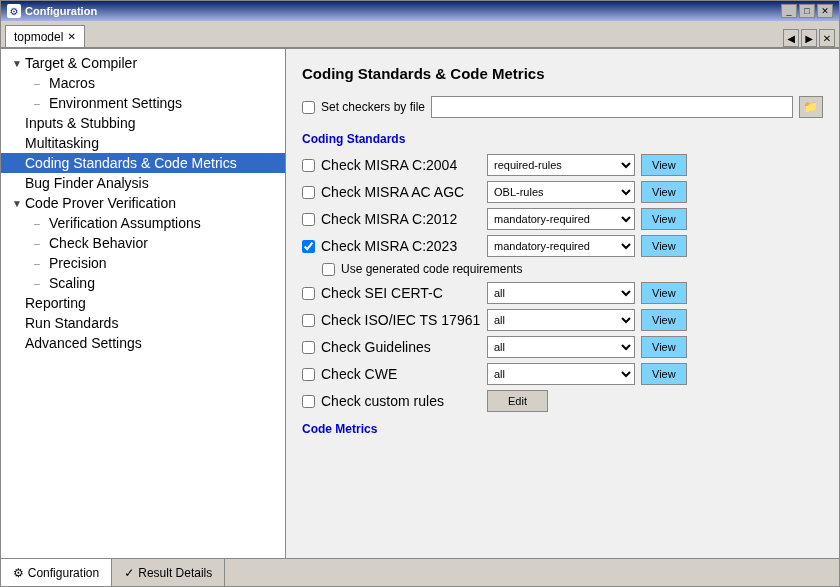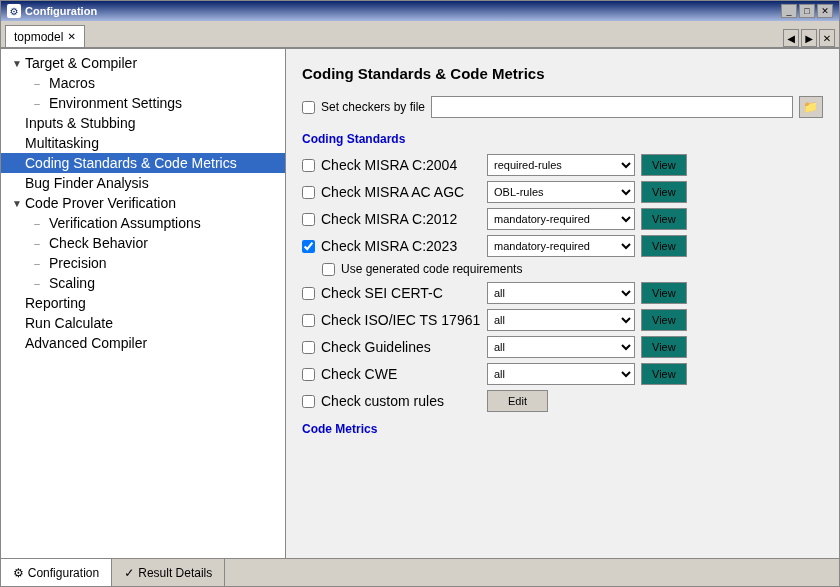--- a/index.html
+++ b/index.html
@@ -149,21 +149,21 @@
       flex: 0 0 148px;
       height: 22px;
       border: 1px solid #888;
       background: white;
       font-size: 11px;
       padding: 0 2px;
     }
     .view-btn {
       height: 22px;
       padding: 0 10px;
-      background: #0f766e;
+      background: #7dd3fc;
       border: 1px solid #888;
       cursor: pointer;
       font-size: 11px;
       display: flex;
       align-items: center;
     }
 
     .sub-row {
       display: flex;
       align-items: center;
@@ -288,25 +288,25 @@
       <div class="tree-item indent-2">
         <span class="tree-dash">–</span>
         <span class="tree-label">Scaling</span>
       </div>
       <div class="tree-item indent-1">
         <span class="tree-expander"></span>
         <span class="tree-label">Reporting</span>
       </div>
       <div class="tree-item indent-1">
         <span class="tree-expander"></span>
-        <span class="tree-label">Run Calculate</span>
-      </div>
-      <div class="tree-item indent-1">
-        <span class="tree-expander"></span>
-        <span class="tree-label">Advanced Compiler</span>
+        <span class="tree-label">Run Standards</span>
+      </div>
+      <div class="tree-item indent-1">
+        <span class="tree-expander"></span>
+        <span class="tree-label">Advanced Settings</span>
       </div>
     </div>
 
     <div class="panel">
       <div class="panel-title">Coding Standards &amp; Code Metrics</div>
 
       <div class="file-row">
         <input type="checkbox" id="set-checkers" style="">
         <label for="set-checkers">Set checkers by file</label>
         <input type="text" class="file-input" style="">

